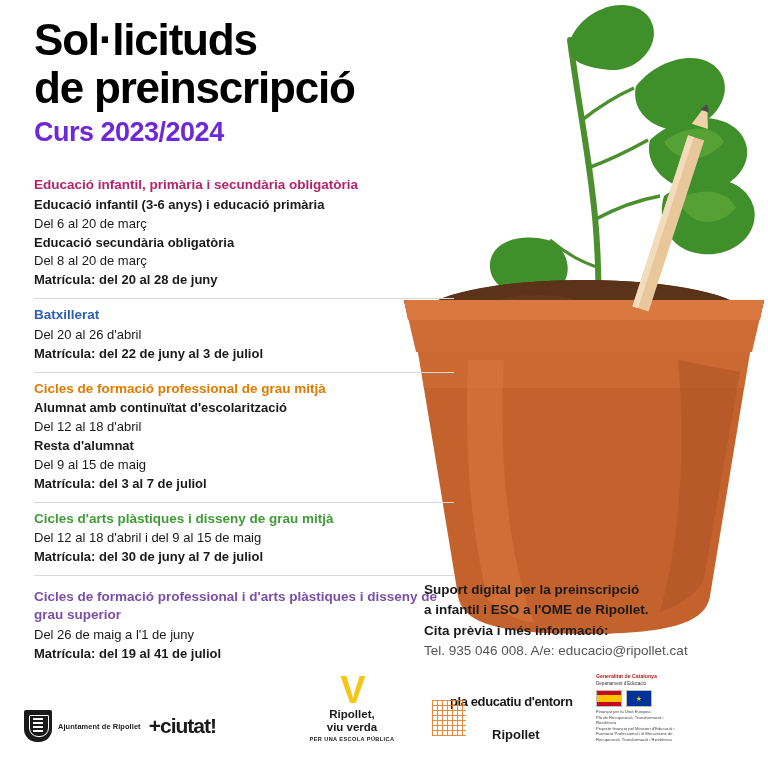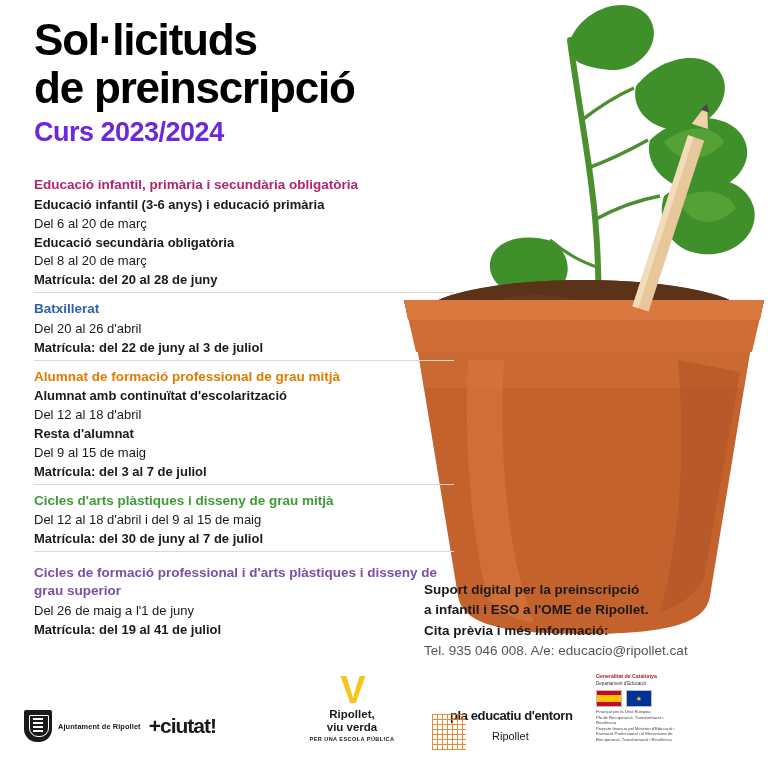--- a/index.html
+++ b/index.html
@@ -51,21 +51,21 @@
 
   
   #sections {
     position: absolute;
     left: 34px;
     top: 176px;
     width: 420px;
     z-index: 3;
   }
   .section {
-    padding-bottom: 2px;
+    padding-bottom: 8px;
     border-bottom: 1px solid #d9d9d9;
     margin-bottom: 7px;
   }
   .section:last-child {
     border-bottom: none;
   }
   .sec-title {
     font-size: 13.5px;
     font-weight: bold;
     line-height: 1.32;
@@ -190,24 +190,24 @@
   .pla-text {
     margin-left: 18px;
     font-size: 13px;
     font-weight: bold;
     color: #1a1a1a;
     letter-spacing: -0.4px;
     white-space: nowrap;
   }
   .pla-sub {
     margin-left: 60px;
-    font-size: 11px;
-    font-weight: normal;
-    color: #1a1a1a;
-    margin-top: 7px;
+    font-size: 13px;
+    font-weight: bold;
+    color: #1a1a1a;
+    margin-top: 18px;
   }
 
   #logo-gencat { left: 596px; display: flex; gap: 8px; align-items: flex-start; }
   .gc-col { font-size: 4.6px; line-height: 1.35; color: #333; max-width: 84px; }
   .gc-bar { font-size: 5.2px; font-weight: bold; color: #b11b1b; margin-bottom: 1px; }
   .flag-es {
     width: 24px; height: 15px;
     background: linear-gradient(#c60b1e 0 25%, #ffc400 25% 75%, #c60b1e 75% 100%);
     border: .5px solid #bbb;
   }
@@ -290,21 +290,21 @@
       <div class="sec-line bold">Educació secundària obligatòria</div>
       <div class="sec-line">Del 8 al 20 de març</div>
       <div class="sec-line bold">Matrícula: del 20 al 28 de juny</div>
     </div>
     <div class="section">
       <div class="sec-title" style="color: rgb(47, 95, 180);">Batxillerat</div>
       <div class="sec-line">Del 20 al 26 d'abril</div>
       <div class="sec-line bold">Matrícula: del 22 de juny al 3 de juliol</div>
     </div>
     <div class="section">
-      <div class="sec-title" style="color: rgb(224, 123, 0);">Alumnat de formació professional de grau mitjà</div>
+      <div class="sec-title" style="color: rgb(224, 123, 0);">Cicles de formació professional de grau mitjà</div>
       <div class="sec-line bold">Alumnat amb continuïtat d'escolarització</div>
       <div class="sec-line">Del 12 al 18 d'abril</div>
       <div class="sec-line bold">Resta d'alumnat</div>
       <div class="sec-line">Del 9 al 15 de maig</div>
       <div class="sec-line bold">Matrícula: del 3 al 7 de juliol</div>
     </div>
     <div class="section">
       <div class="sec-title" style="color: rgb(63, 156, 53);">Cicles d'arts plàstiques i disseny de grau mitjà</div>
       <div class="sec-line">Del 12 al 18 d'abril i del 9 al 15 de maig</div>
       <div class="sec-line bold">Matrícula: del 30 de juny al 7 de juliol</div>

